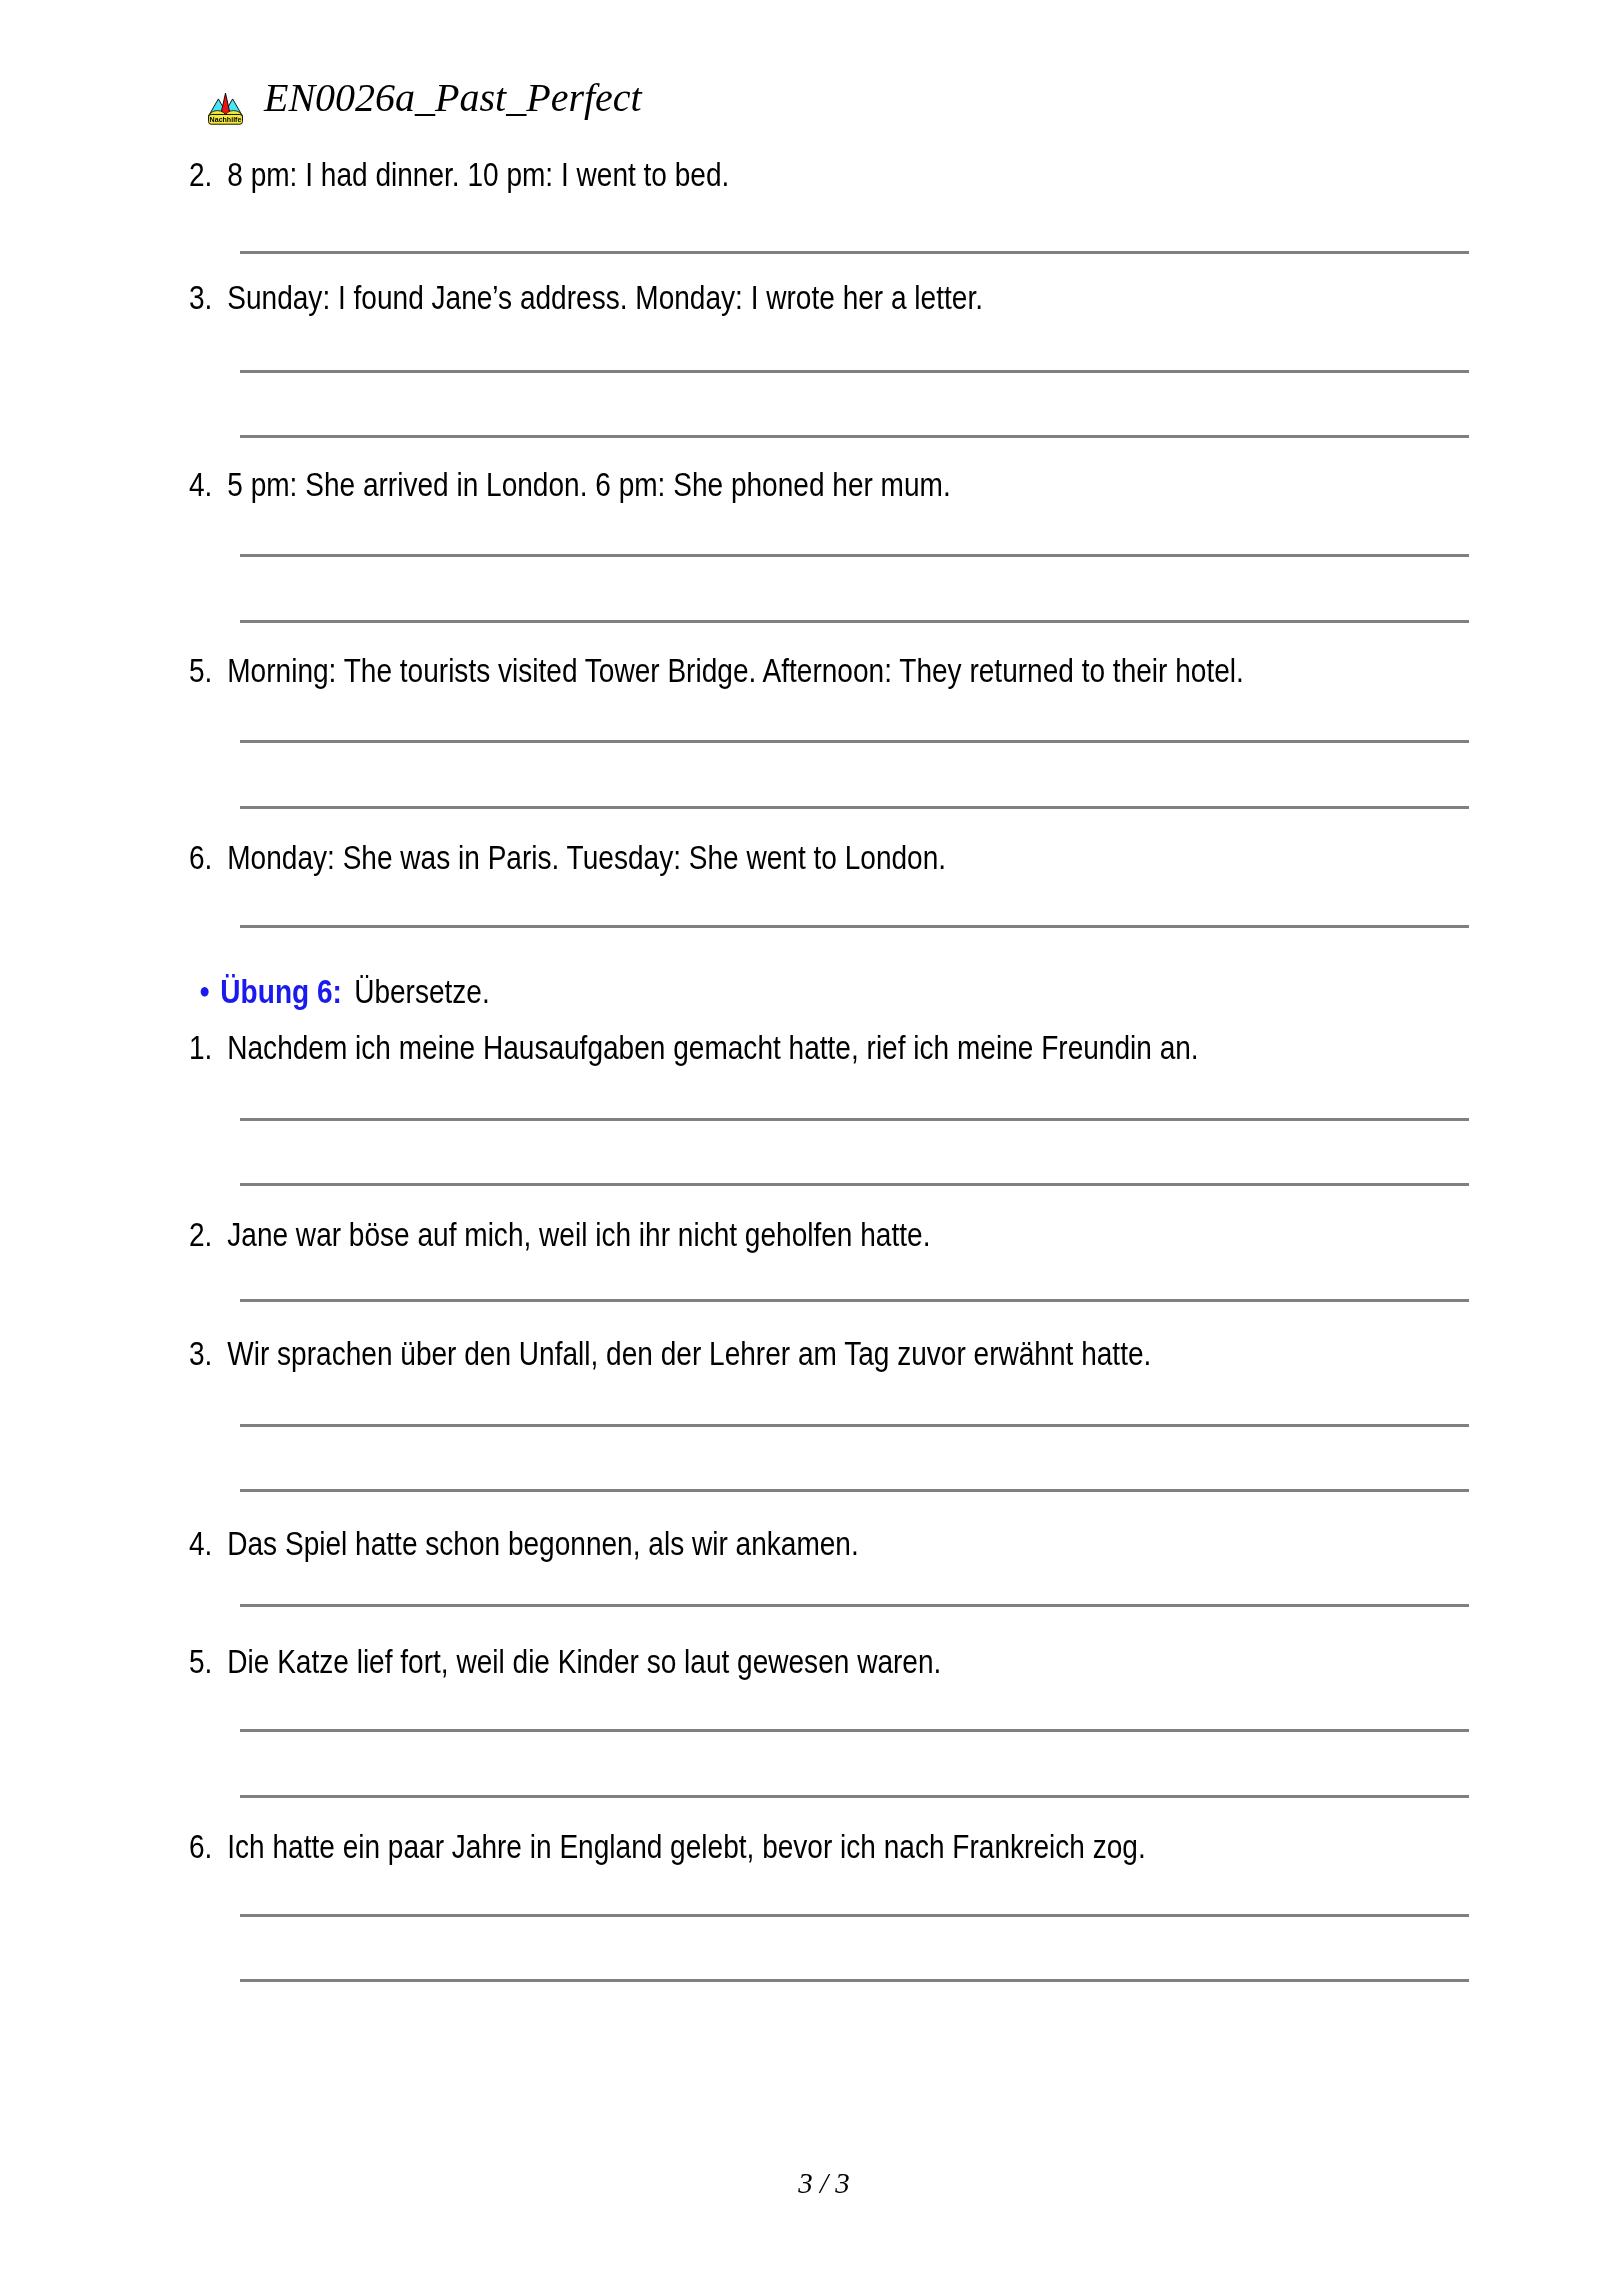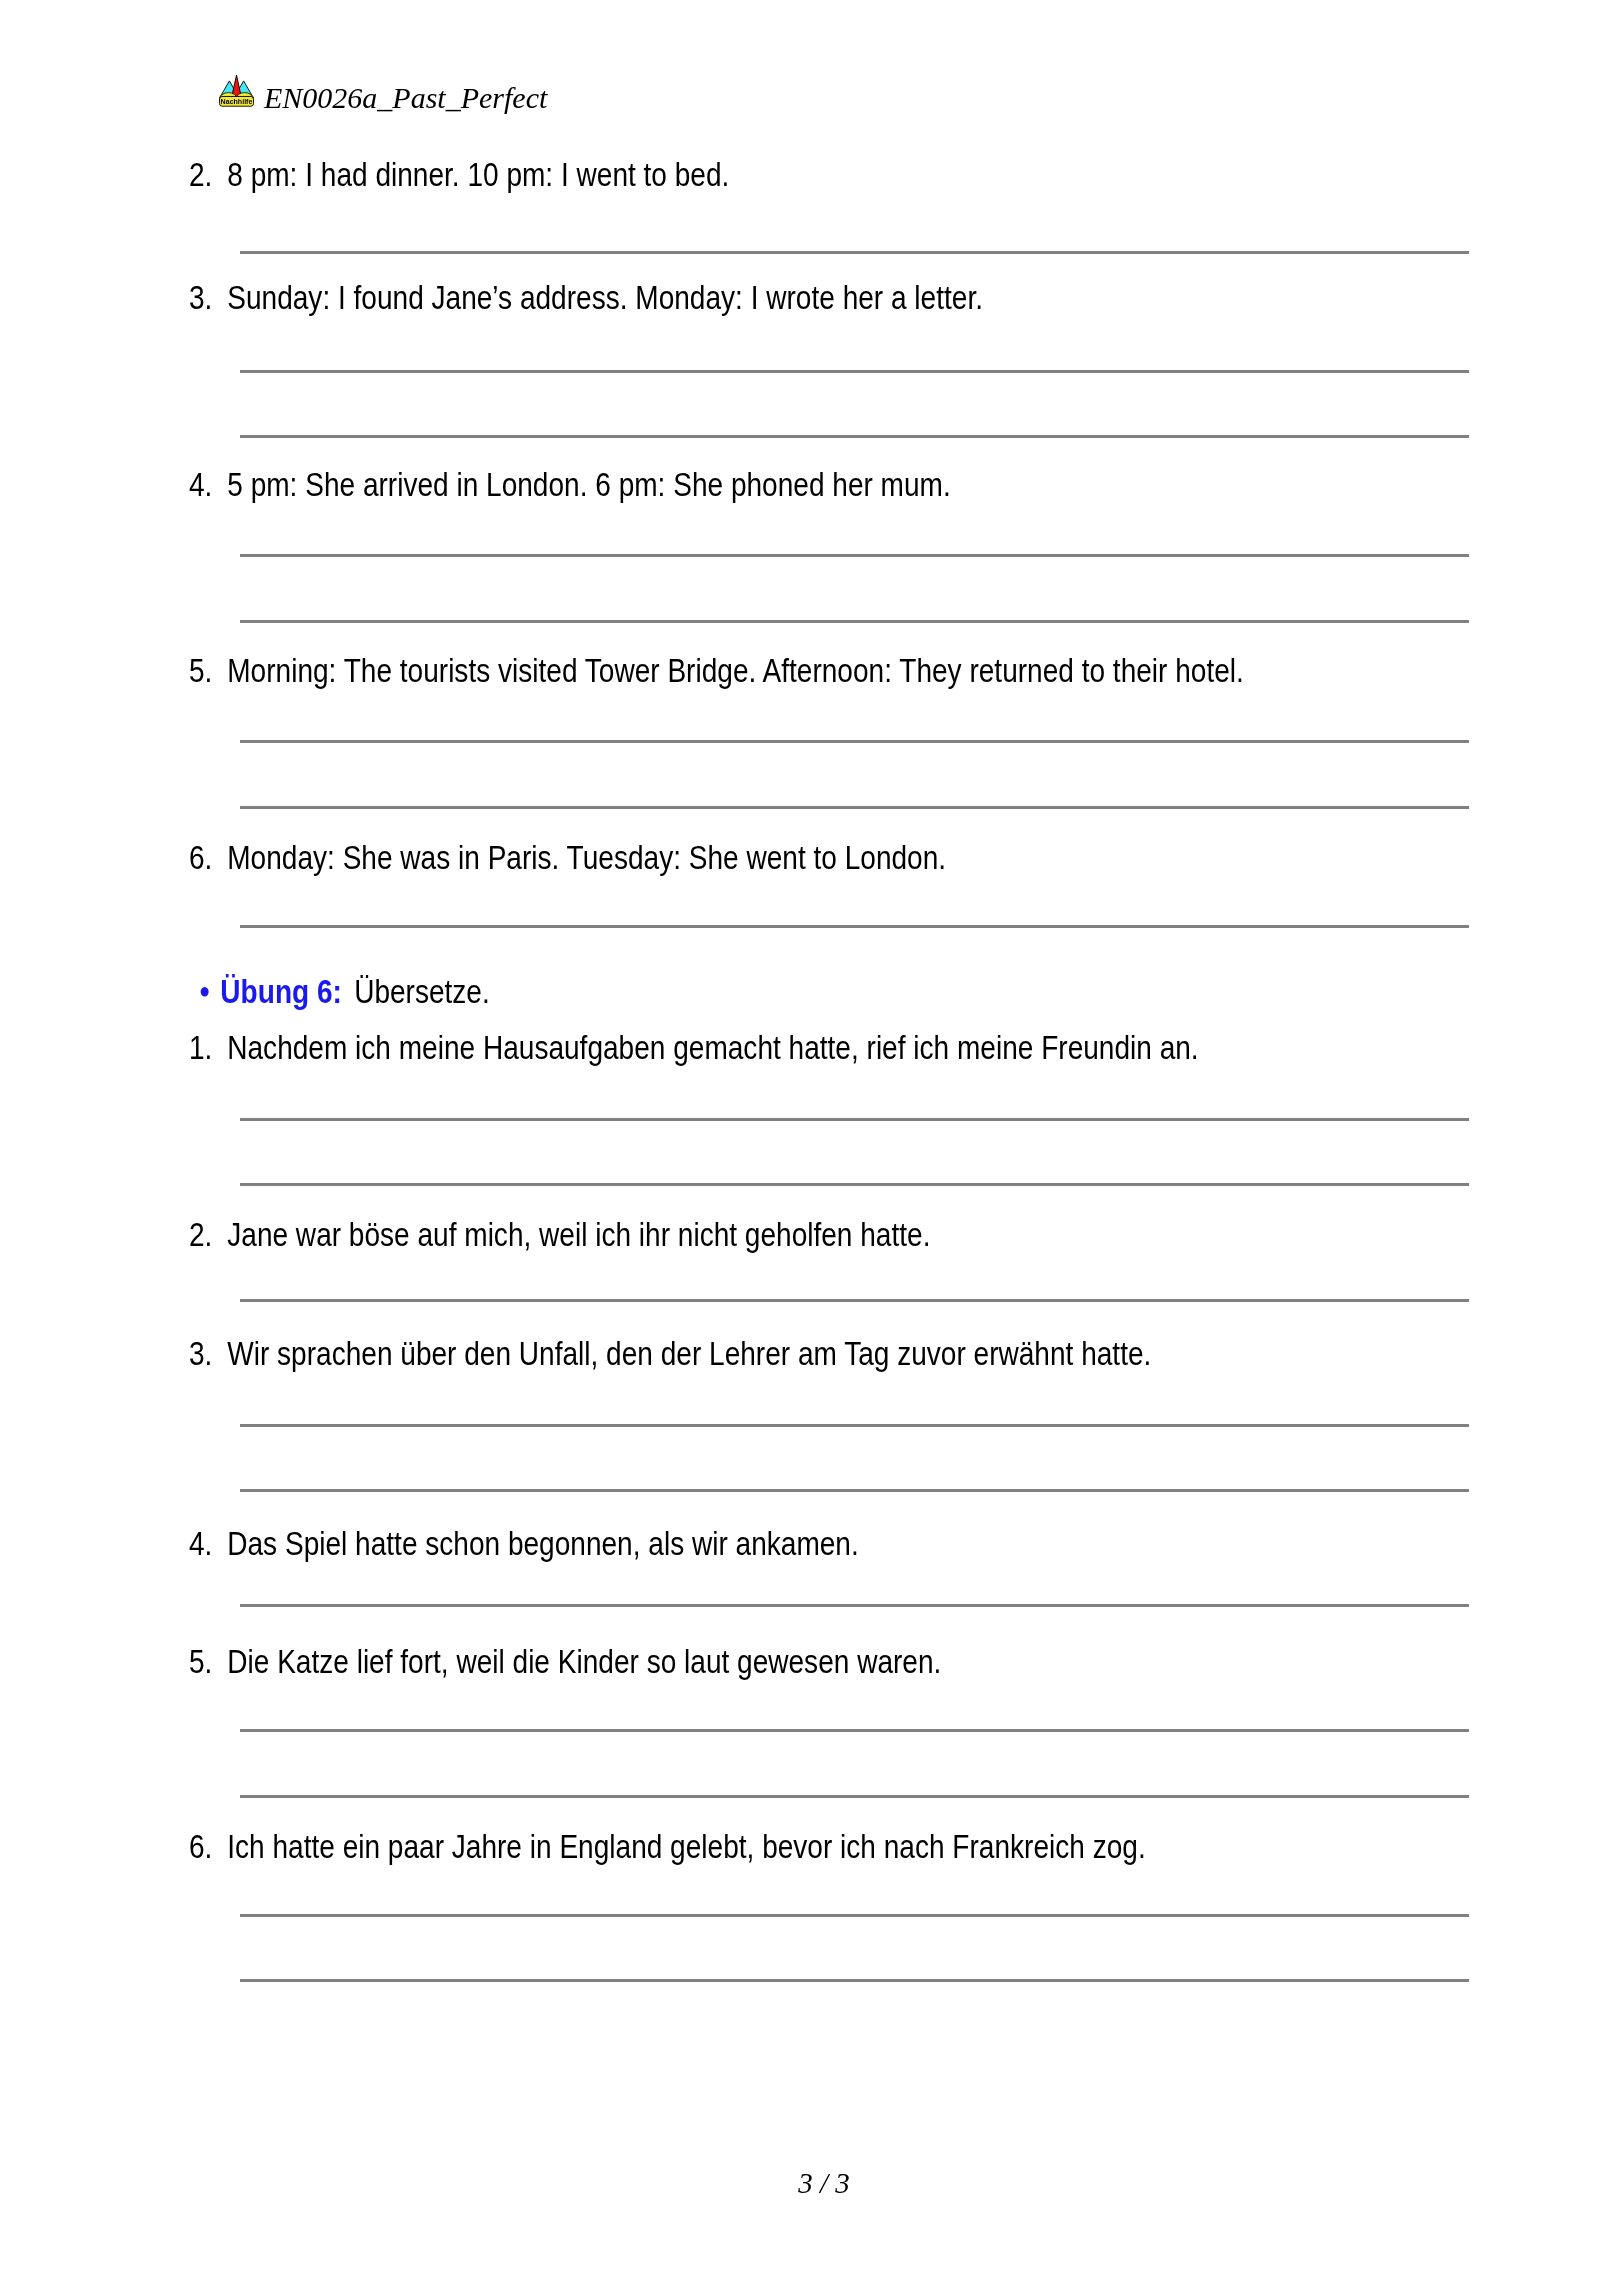--- a/index.html
+++ b/index.html
@@ -6,27 +6,27 @@
   .page{
     position:relative;
     width:1623px;
     height:2295px;
     background:#ffffff;
     overflow:hidden;
     font-family:"Liberation Sans",sans-serif;
     color:#000;
   }
   
-  .logo{position:absolute;left:208px;top:73px;width:35px;height:34px;margin-left:11px;}
+  .logo{position:absolute;left:208px;top:91px;width:35px;height:34px;}
   .logo svg{display:block;width:100%;height:100%;}
   .doc-title{
     position:absolute;left:264px;top:81px;
     font-family:"Liberation Serif",serif;
     font-style:italic;
-    font-size:30px;line-height:34px;
+    font-size:40px;line-height:34px;
     white-space:nowrap;
   }
   
   .item{
     position:absolute;left:189px;
     font-size:33px;line-height:35px;
     white-space:nowrap;
     transform:scaleX(0.85);
     transform-origin:0 0;
   }

